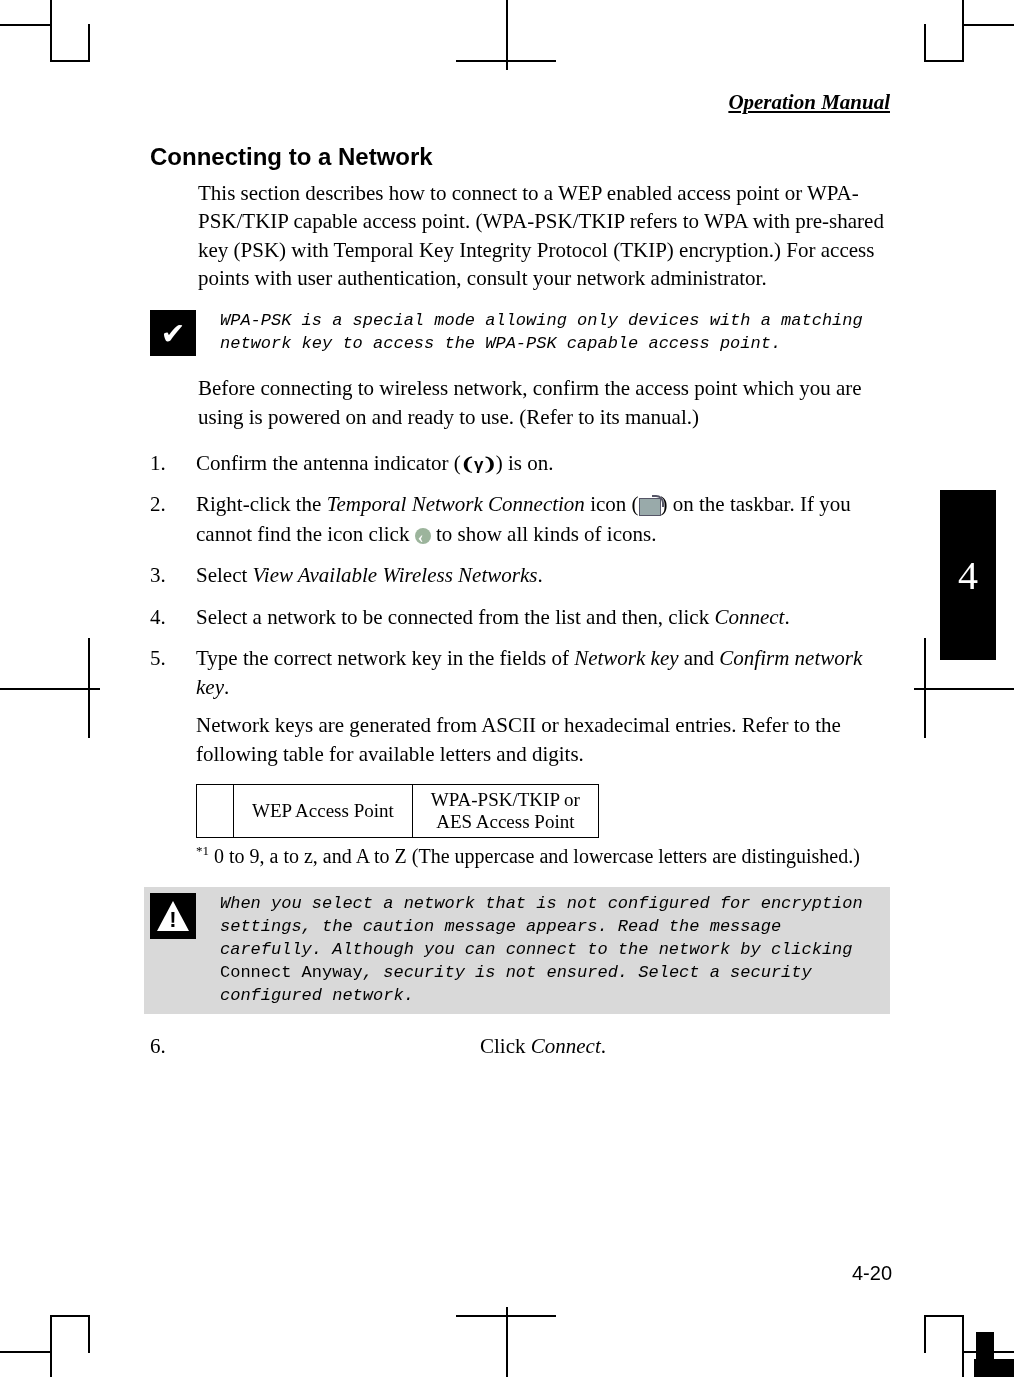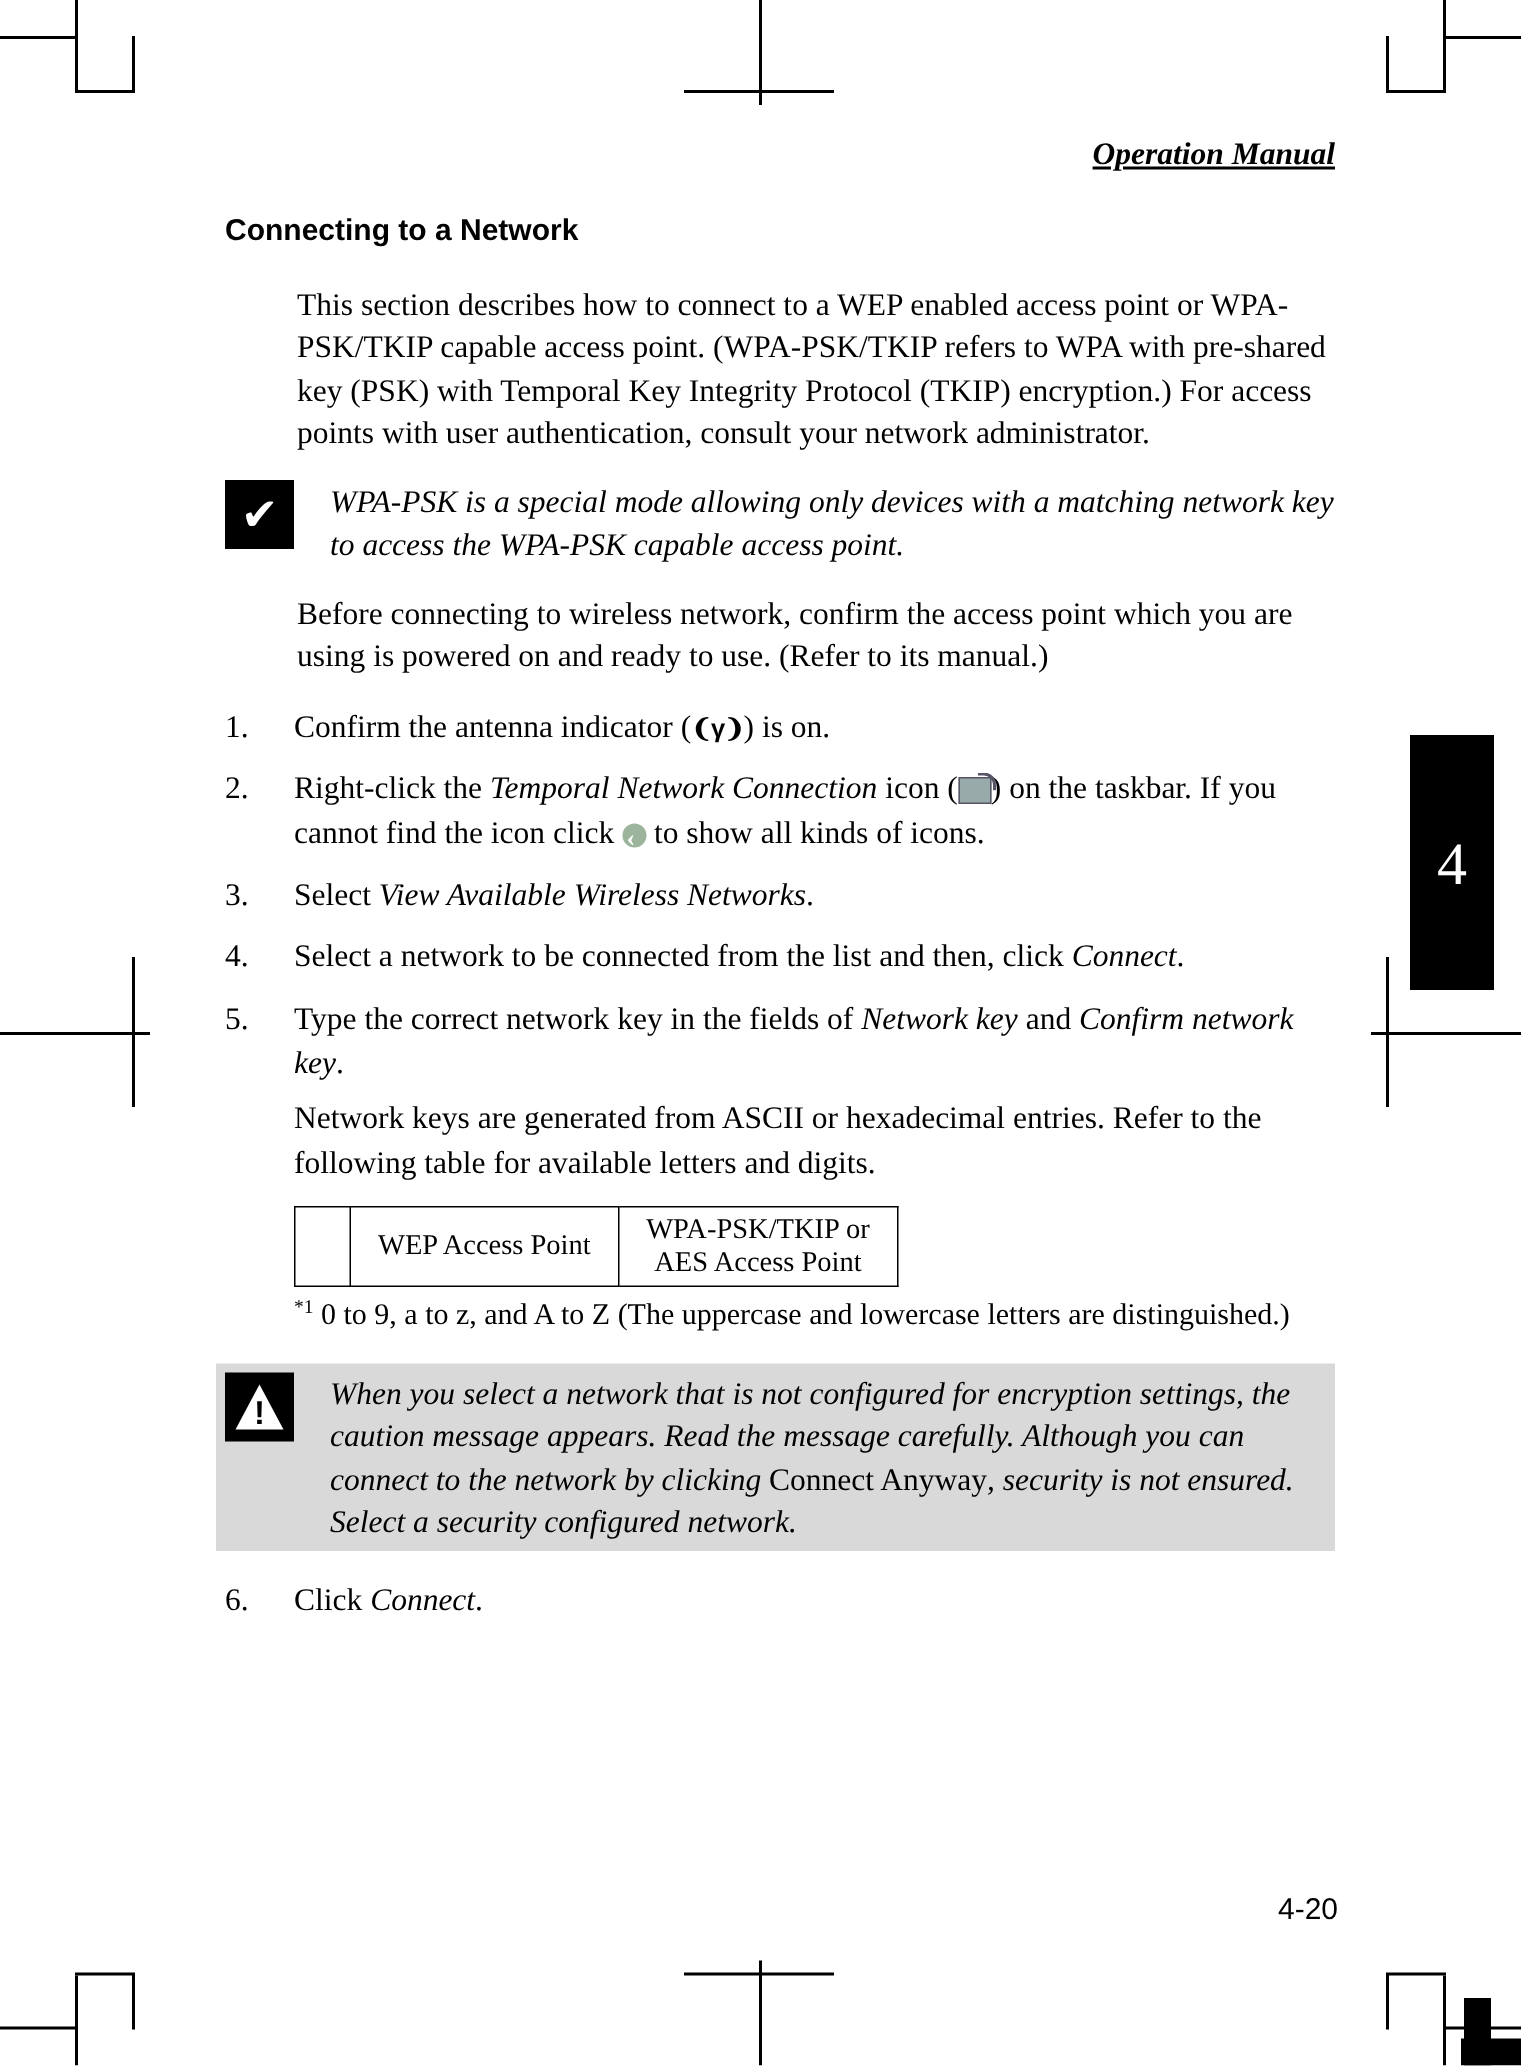--- a/index.html
+++ b/index.html
@@ -55,43 +55,43 @@
     font-weight: bold;
     text-decoration: underline;
     text-align: right;
     font-size: 21px;
     margin-bottom: 28px;
   }
 
   .h2 {
     font-family: Arial, Helvetica, sans-serif;
     font-weight: bold;
-    font-size: 20px;
-    margin-bottom: 23px;
+    font-size: 24px;
+    margin-bottom: 8px;
   }
 
   .body-text {
     font-size: 21px;
     line-height: 1.35;
     margin-bottom: 18px;
     margin-left: 48px;
   }
 
   .callout {
     display: flex;
     align-items: flex-start;
     gap: 24px;
     margin: 18px 0 18px 0;
   }
   .callout .icon-box {
     width: 46px; height: 46px;
     flex: 0 0 46px;
     display: flex; align-items: center; justify-content: center;
   }
-  .callout .msg { font-style: italic; font-size: 21px; line-height: 1.35; }
+  .callout .msg { font-style: italic; font-size: 17px; line-height: 1.35; font-family: Liberation Mono, monospace; }
   .callout.tip  .icon-box { background: #000; color:#fff; font-size:30px; }
   .callout.warn .icon-box { background: #000; color:#fff; font-size:34px; }
   .callout.warn { background:#d9d9d9; padding:6px 10px 6px 6px; margin-left:-6px; }
 
   ol.steps { list-style: none; padding: 0; margin: 0 0 14px 0; counter-reset: step; }
   ol.steps > li {
     counter-increment: step;
     font-size: 21px;
     line-height: 1.4;
     margin-bottom: 12px;
@@ -251,21 +251,21 @@
       <svg width="36" height="36" viewBox="0 0 36 36">
           <polygon points="18,3 34,33 2,33" fill="#fff"></polygon>
           <text x="18" y="29" text-anchor="middle" font-size="22" font-family="Arial" font-weight="bold" fill="#000">!</text>
         </svg>
     </div>
     <div class="msg">
       <span>When you select a network that is not configured for encryption settings, the caution message appears. Read the message carefully. Although you can connect to the network by clicking </span><span style="font-style:normal">Connect Anyway</span><span>, security is not ensured. Select a security configured network.</span>
     </div>
   </div>
 
-  <ol class="steps" start="6" style="counter-reset: step 5;">
+  <ol class="steps" start="6" style="counter-reset: step 5; text-align: center;">
     <li>
       <span>Click </span><span class="i">Connect</span><span>.</span>
     </li>
   </ol>
 
 </div>
 
 <div class="page-num">4-20</div>
 
 </body></html>

